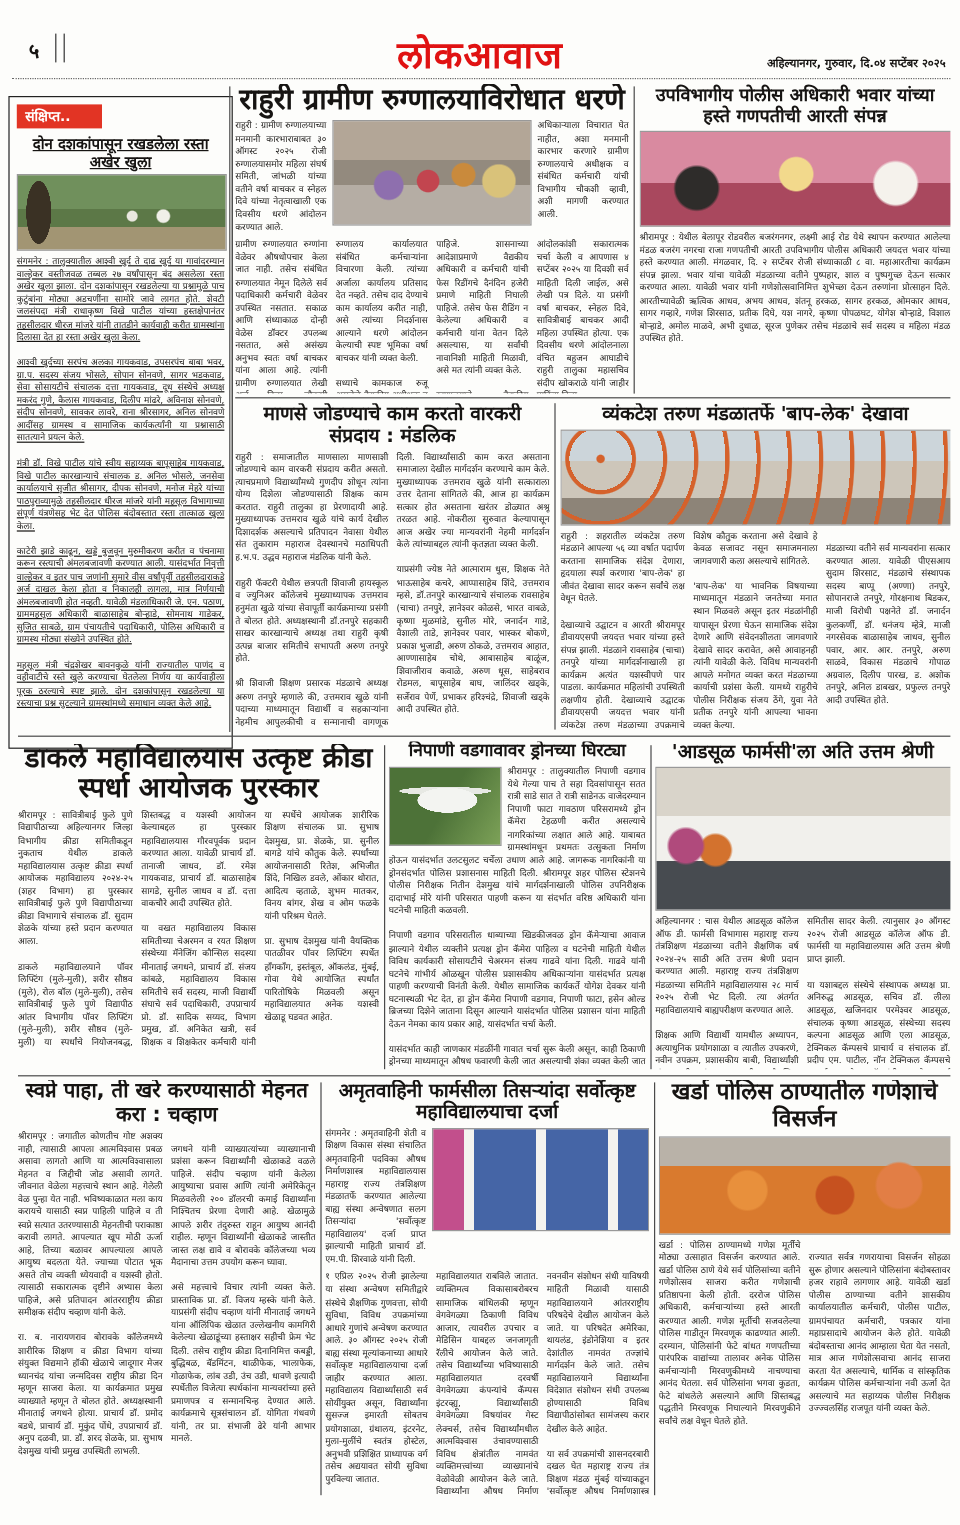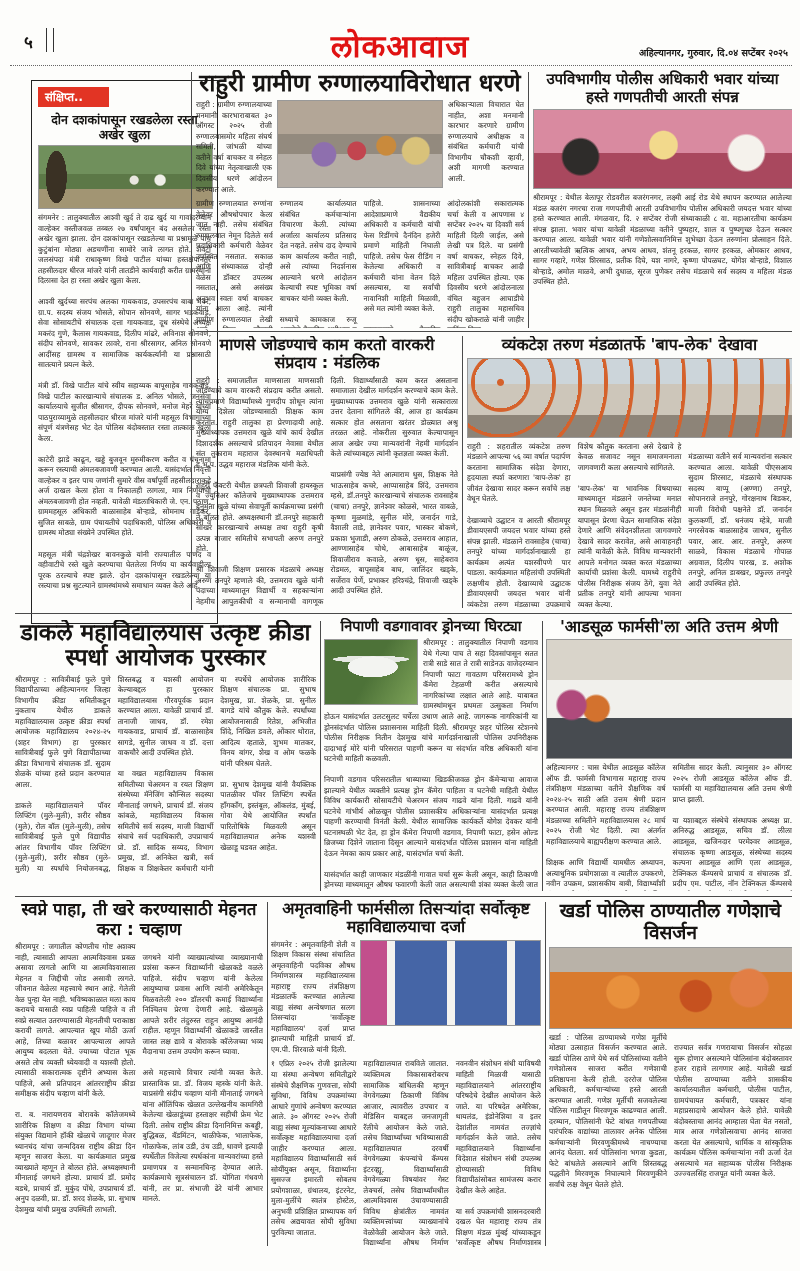--- a/index.html
+++ b/index.html
@@ -77,21 +77,21 @@
 <body>
 
 <div id="page">
 
   <div id="pageno">५</div>
   <div id="pageno-bars"></div>
   <div id="masthead" style="color:#e01212;">लोकआवाज</div>
   <div id="dateline">अहिल्यानगर, गुरुवार, दि.०४ सप्टेंबर २०२५</div>
   <div id="head-rule"></div>
 
-  <div class="art" id="brief" style="left:31px;top:80px;width:173px;height:532px;">
+  <div class="art" id="brief" style="left:7px;top:80px;width:173px;height:532px;text-decoration:underline;">
     <div id="brief-label">संक्षिप्त..</div>
     <h3 class="h-sm">दोन दशकांपासून रखडलेला रस्ता अखेर खुला</h3>
     <div class="photo ph-road" title="रस्ता खुला करताना पाहणी करणारे अधिकारी व ग्रामस्थ"></div>
     <p class="body" style="margin-top:4px;">संगमनेर : तालुक्यातील आश्वी खुर्द ते दाढ खुर्द या गावांदरम्यान वाल्हेकर वस्तीजवळ तब्बल २७ वर्षांपासून बंद असलेला रस्ता अखेर खुला झाला. दोन दशकांपासून रखडलेल्या या प्रश्नामुळे पाच कुटुंबांना मोठ्या अडचणींना सामोरे जावे लागत होते. शेवटी जलसंपदा मंत्री राधाकृष्ण विखे पाटील यांच्या हस्तक्षेपानंतर तहसीलदार धीरज मांजरे यांनी तातडीने कार्यवाही करीत ग्रामस्थांना दिलासा देत हा रस्ता अखेर खुला केला.
 
 आश्वी खुर्दच्या सरपंच अलका गायकवाड, उपसरपंच बाबा भवर, ग्रा.प. सदस्य संजय भोसले, सोपान सोनवणे, सागर भडकवाड, सेवा सोसायटीचे संचालक दत्ता गायकवाड, दूध संस्थेचे अध्यक्ष मकरंद गुणे, कैलास गायकवाड, दिलीप मांढरे, अविनाश सोनवणे, संदीप सोनवणे, सावकर लावरे, राना श्रीरसागर, अनिल सोनवणे आदींसह ग्रामस्थ व सामाजिक कार्यकर्त्यांनी या प्रश्नासाठी सातत्याने प्रयत्न केले.
 
 मंत्री डॉ. विखे पाटील यांचे स्वीय सहाय्यक बापूसाहेब गायकवाड, विखे पाटील कारखान्याचे संचालक ड. अनिल भोसले, जनसेवा कार्यालयाचे सुजीत श्रीसागर, दीपक सोनवणे, मनोज मेहरे यांच्या पाठपुराव्यामुळे तहसीलदार धीरज मांजरे यांनी महसूल विभागाच्या संपूर्ण यंत्रणेसह भेट देत पोलिस बंदोबस्तात रस्ता तात्काळ खुला केला.
 
 काटेरी झाडे काढून, खड्डे बुजवून मुरुमीकरण करीत व पंचनामा करून रस्त्याची अंमलबजावणी करण्यात आली. यासंदर्भात निवृत्ती वाल्हेकर व इतर पाच जणांनी सुमारे वीस वर्षांपूर्वी तहसीलदाराकडे अर्ज दाखल केला होता व निकालही लागला, मात्र निर्णयाची अंमलबजावणी होत नव्हती. यावेळी मंडलाधिकारी जे. एन. पठाण, ग्राममहसूल अधिकारी बाळासाहेब बोऱ्हाडे, सोमनाथ गाडेकर, सुजित साबळे, ग्राम पंचायतीचे पदाधिकारी, पोलिस अधिकारी व ग्रामस्थ मोठ्या संख्येने उपस्थित होते.

